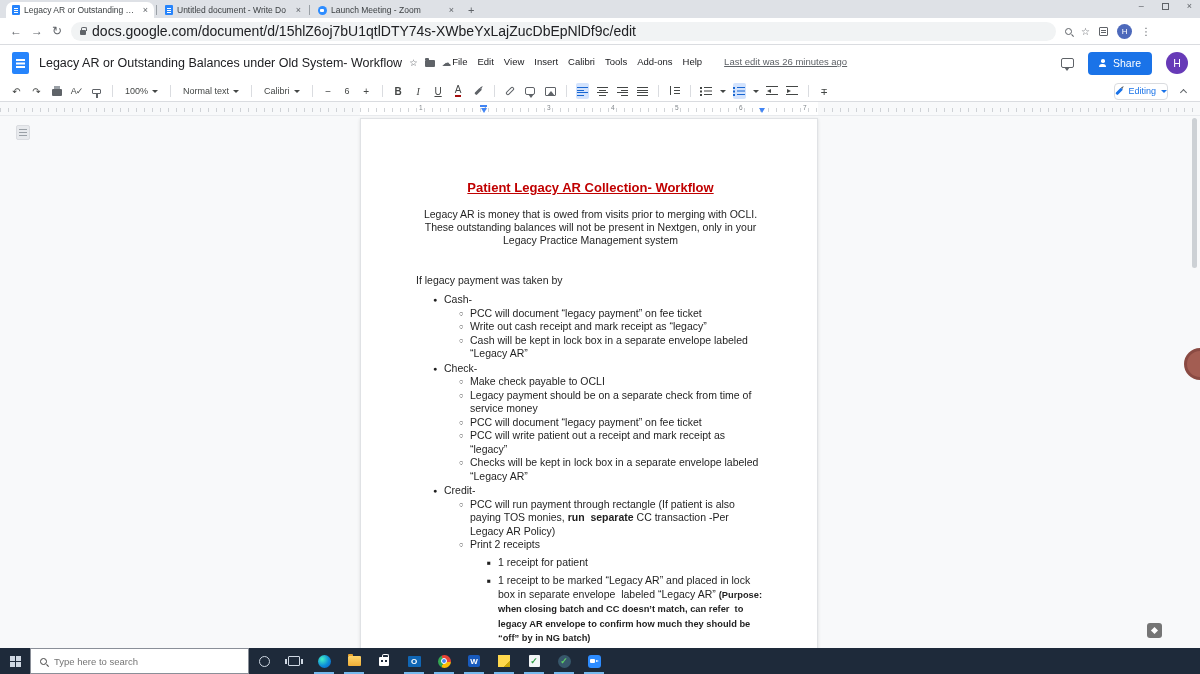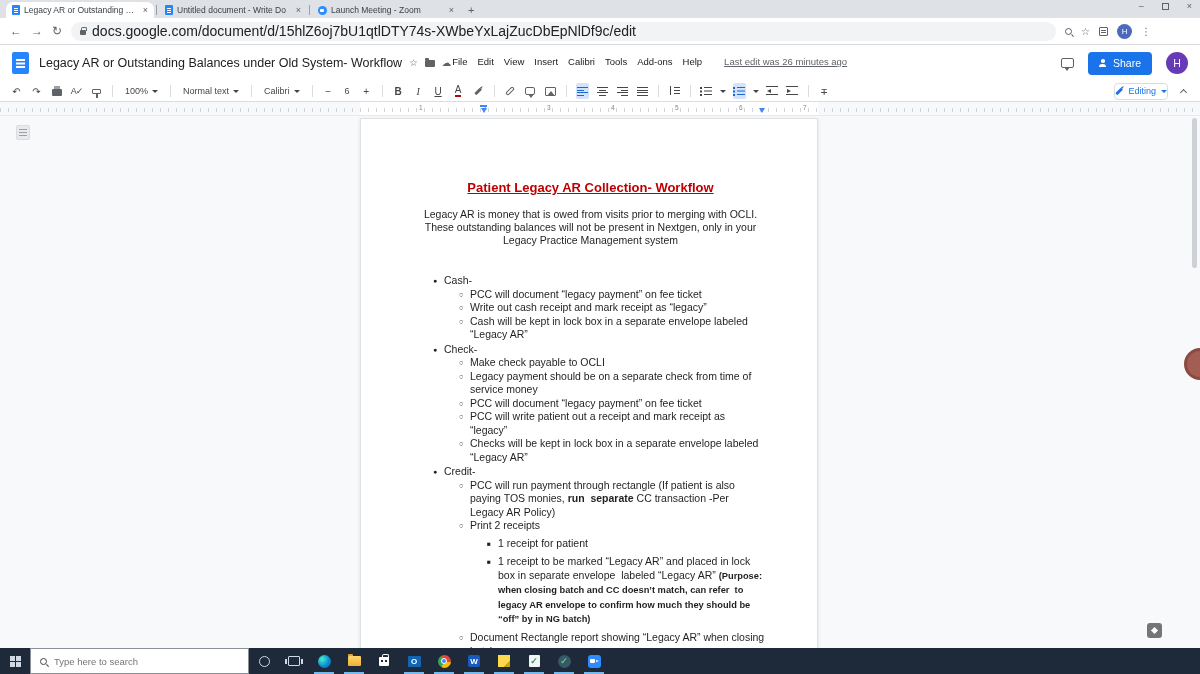--- a/index.html
+++ b/index.html
@@ -359,20 +359,21 @@
   <span class="ind-bar" style="left:480px"></span>
   <span class="ind-marker" style="left:481px"></span>
   <span class="ind-marker" style="left:759px"></span>
 </div>
 
 <div class="docarea">
   <span class="outline-ic"></span>
   <div class="page">
     <div class="doc-heading">Patient Legacy AR Collection- Workflow</div>
     <div class="doc-intro">Legacy AR is money that is owed from visits prior to merging with OCLI.  These outstanding balances will not be present in Nextgen, only in your Legacy Practice Management system</div>
+    <div class="doc-lead">If legacy payment was taken by</div>
     <div class="doc-list">
         <div class="row l1">
           <span class="mk mk1">●</span>
           <span class="txt"><span>Cash-</span></span>
         </div>
         <div class="row l2">
           <span class="mk mk2">○</span>
           <span class="txt"><span>PCC will document “legacy payment” on fee ticket</span></span>
         </div>
         <div class="row l2">

